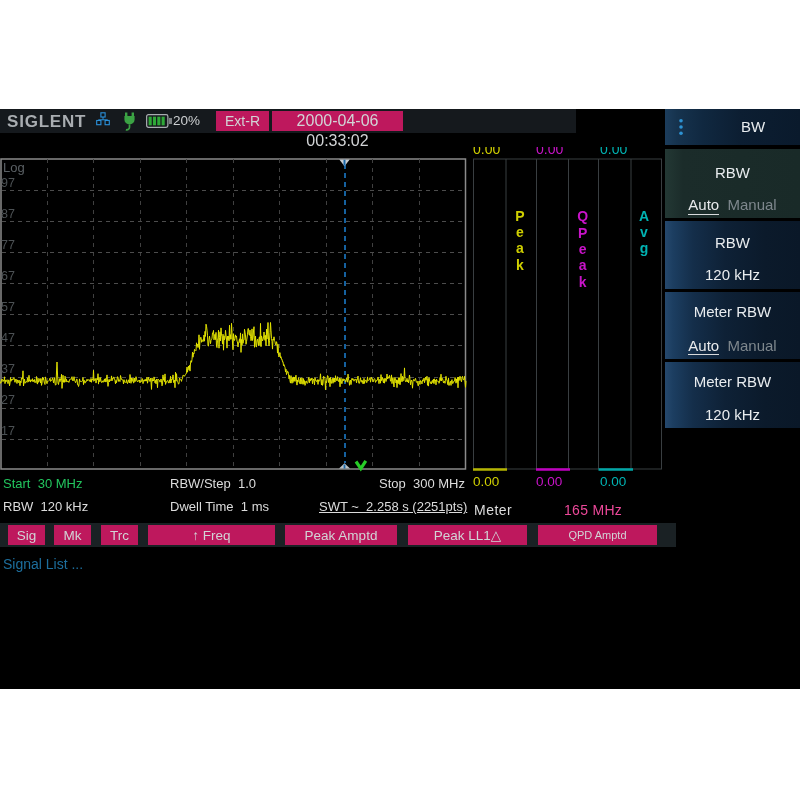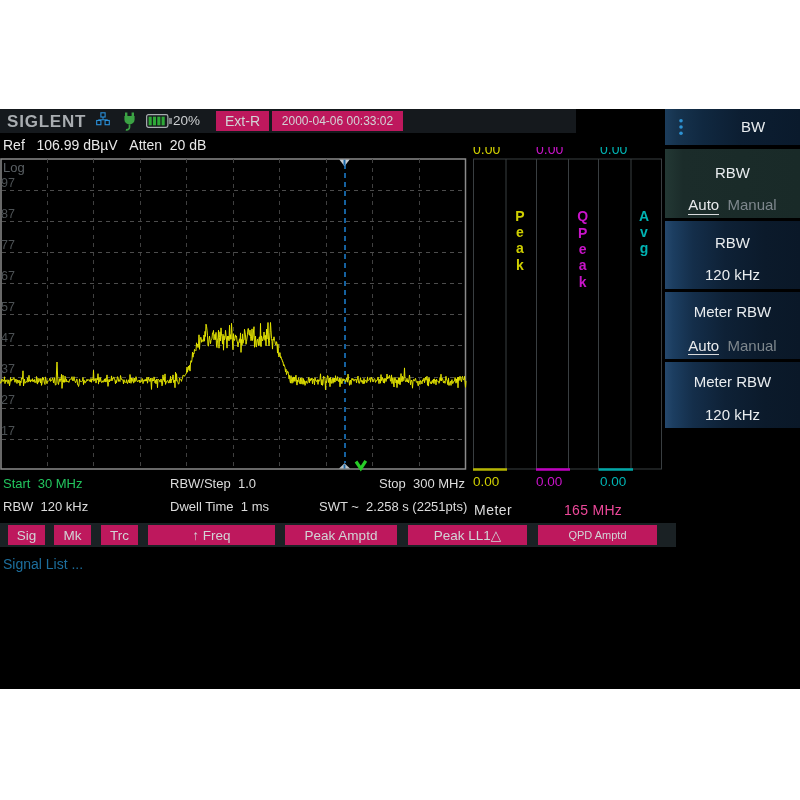--- a/index.html
+++ b/index.html
@@ -42,24 +42,23 @@
     <svg class="abs" style="left:146px;top:5px" width="26" height="14" viewBox="0 0 30 16">
       <rect x="0.75" y="0.75" width="24.5" height="14.5" rx="2" fill="none" stroke="#a9adb1" stroke-width="1.4"></rect>
       <rect x="3" y="3" width="3.6" height="10" fill="#2fa838"></rect>
       <rect x="8" y="3" width="3.6" height="10" fill="#2fa838"></rect>
       <rect x="13" y="3" width="3.6" height="10" fill="#2fa838"></rect>
       <rect x="18" y="3" width="3.6" height="10" fill="#2fa838"></rect>
       <rect x="26.5" y="4.5" width="3.5" height="7" fill="#7d8184"></rect>
     </svg>
     <div class="abs" style="left:173px;top:4px;font-size:13.5px;color:#cdd0d2;">20%</div>
     <div class="blackbox" style="left:216px;width:53px;line-height:20px;">Ext-R</div>
-    <div class="blackbox" style="left:272px;width:131px;line-height:20px;font-size:12px;">2000-04-06 00:33:02</div>
+    <div class="blackbox" style="left:272px;width:131px;line-height:20px;font-size:16px;">2000-04-06 00:33:02</div>
   </div>
 
-  <div id="refrow">Ref&nbsp;&nbsp;&nbsp;106.99 dBµV&nbsp;&nbsp;&nbsp;Atten&nbsp;&nbsp;20 dB</div>
 
   <svg class="abs" style="left:0;top:38px" width="664" height="372" viewBox="0 0 664 372">
 
     <g>
       <rect x="1" y="12" width="464.5" height="310" fill="none" stroke="#8b8b8b" stroke-width="1.5"></rect>
       <g stroke="#404040" stroke-width="1" stroke-dasharray="4 4.4" shape-rendering="crispEdges">
         <line x1="47.5" y1="12.2" x2="47.5" y2="321.3"></line>
         <line x1="93.5" y1="12.2" x2="93.5" y2="321.3"></line>
         <line x1="140.5" y1="12.2" x2="140.5" y2="321.3"></line>
         <line x1="186.5" y1="12.2" x2="186.5" y2="321.3"></line>
@@ -144,21 +143,21 @@
           <text x="644" y="106.4">g</text>
       </g>
     </g>
   </svg>
 
   <div class="abs" style="left:3px;top:367px;color:#22c55e;font-size:13px;">Start&nbsp;&nbsp;30 MHz</div>
   <div class="abs" style="left:170px;top:367px;color:#dcdcdc;font-size:13px;">RBW/Step&nbsp;&nbsp;1.0</div>
   <div class="abs" style="left:379px;top:367px;color:#dcdcdc;font-size:13px;">Stop&nbsp;&nbsp;300 MHz</div>
   <div class="abs" style="left:3px;top:390px;color:#dcdcdc;font-size:13px;">RBW&nbsp;&nbsp;120 kHz</div>
   <div class="abs" style="left:170px;top:390px;color:#dcdcdc;font-size:13px;">Dwell Time&nbsp;&nbsp;1 ms</div>
-  <div class="abs" style="left:319px;top:390px;color:#dcdcdc;font-size:13px;">SWT ~&nbsp;&nbsp;2.258 s (2251pts)</div>
+  <div class="abs" style="left:319px;top:390px;color:#dcdcdc;font-size:13px;text-decoration:underline;">SWT ~&nbsp;&nbsp;2.258 s (2251pts)</div>
   <div class="abs" style="left:473px;top:365px;color:#cfcf00;font-size:13.5px;">0.00</div>
   <div class="abs" style="left:536px;top:365px;color:#c913c9;font-size:13.5px;">0.00</div>
   <div class="abs" style="left:600px;top:365px;color:#00b3b3;font-size:13.5px;">0.00</div>
   <div class="abs" style="left:474px;top:393px;color:#dcdcdc;font-size:14px;letter-spacing:0.5px;">Meter</div>
   <div class="abs" style="left:564px;top:393px;color:#ec4899;font-size:14px;letter-spacing:0.3px;">165 MHz</div>
 
   <div class="abs" style="left:0;top:414px;width:676px;height:24px;background:#1a2124;">
     <div class="blackbox" style="left:8px;top:1.5px;width:37px;line-height:21px;font-size:13.5px;">Sig</div>
     <div class="blackbox" style="left:54px;top:1.5px;width:37px;line-height:21px;font-size:13.5px;">Mk</div>
     <div class="blackbox" style="left:101px;top:1.5px;width:37px;line-height:21px;font-size:13.5px;">Trc</div>

